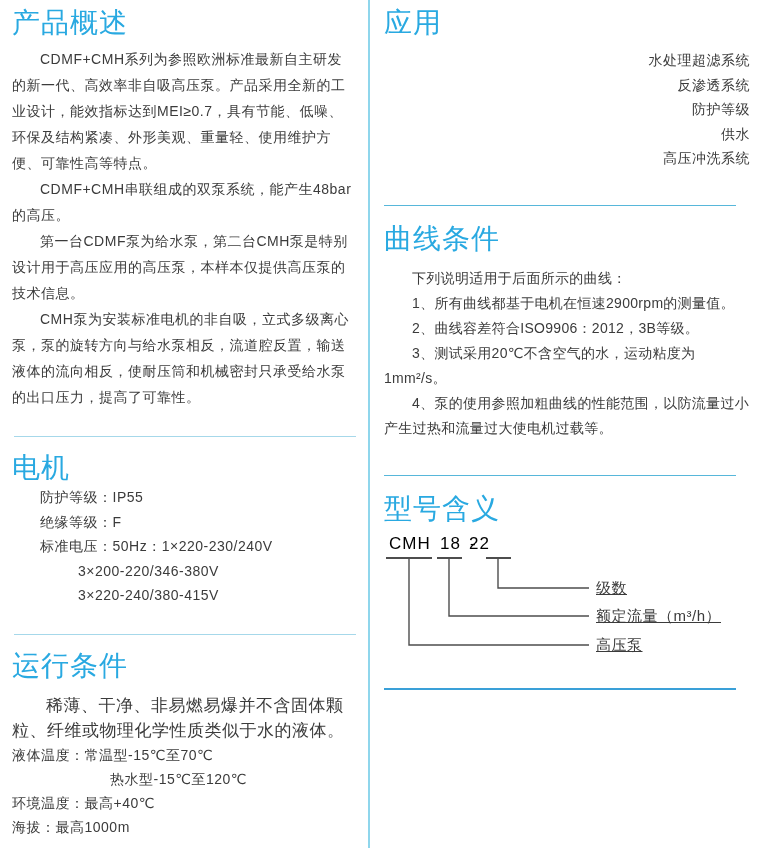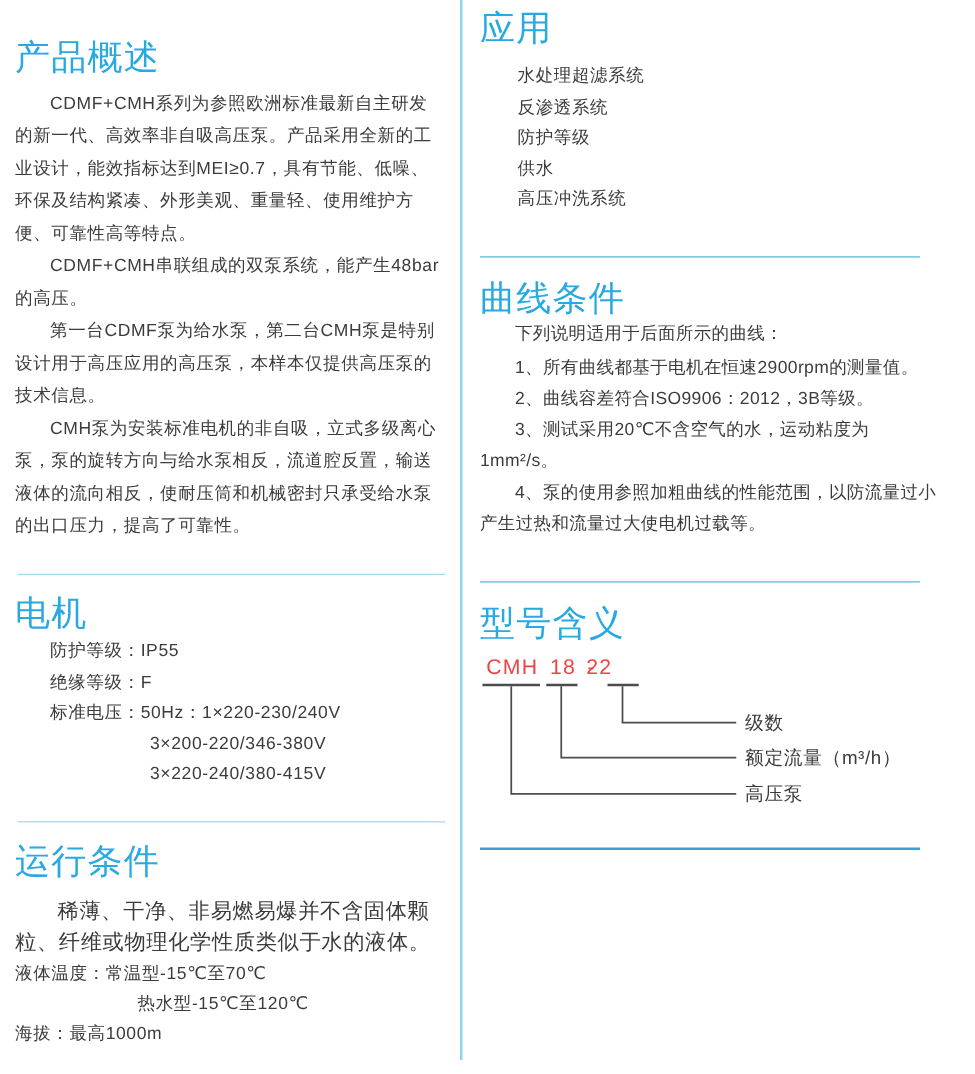--- a/index.html
+++ b/index.html
@@ -45,21 +45,21 @@
     color: #29a9e1;
     letter-spacing: 1px;
   }
   .overview p {
     margin: 0;
     font-size: 14px;
     line-height: 26px;
     text-indent: 2em;
     letter-spacing: 0.5px;
   }
-  .overview h1 { margin-bottom: 6px; margin-top: 23px; }
+  .overview h1 { margin-bottom: 6px; }
 
   hr.sep {
     border: none;
     border-top: 1.5px solid #a6d8ea;
     margin: 26px 0 0 2px;
   }
   hr.sep-right {
     border: none;
     border-top: 1.5px solid #57b7da;
     margin: 34px 14px 0 0;
@@ -73,84 +73,85 @@
   .after-sep-right { margin-top: 16px; }
 
   .motor .intro,
   .spec-line {
     font-size: 14px;
     line-height: 24.5px;
     margin: 0 0 0 28px;
     letter-spacing: 0.5px;
   }
   .motor .intro { margin-top: 10px; }
-  .voltage-cont { margin-left: 108px; }
+  .voltage-cont { margin-left: 66px; }
 
   .operating .intro {
     margin: 10px 0 0 0;
     font-size: 17px;
     line-height: 25px;
     text-indent: 2em;
     letter-spacing: 0.5px;
   }
   .op-line {
     font-size: 14px;
     line-height: 24px;
     letter-spacing: 0.5px;
   }
   .op-line.cont { margin-left: 98px; }
 
-  .app-list { margin-top: 8px; }
+  .app-list { margin-top: 8px; text-align: right; }
   .app-item {
     font-size: 14px;
     line-height: 24.5px;
     margin-left: 30px;
     letter-spacing: 0.5px;
   }
 
   .curve .intro,
   .curve-item {
     margin: 0;
     font-size: 14px;
     line-height: 25px;
     text-indent: 2em;
     letter-spacing: 0.3px;
   }
-  .curve .intro { margin-top: 0; font-family: Liberation Mono, monospace; }
+  .curve .intro { margin-top: 10px; }
 
   .model-diagram {
     position: relative;
     height: 122px;
     margin-top: 8px;
   }
   .code-part {
     position: absolute;
     top: 0;
     font-size: 17px;
     letter-spacing: 1px;
-    color: #ef4444;
+    color: #000000;
   }
   .code-underline {
     position: absolute;
     top: 23px;
     height: 0;
     border-top: 2px solid #4d4d4d;
   }
   .diagram-lines {
     position: absolute;
     left: 0;
     top: 0;
   }
   .diagram-label {
     position: absolute;
     left: 212px;
     font-size: 15px;
     letter-spacing: 0.5px;
     color: #3b3b3b;
     white-space: nowrap;
+    text-decoration: underline;
   }
 </style>
 </head>
 <body>
 
 <div class="page">
 
   <div class="col-left">
 
     <section class="overview">
@@ -178,20 +179,21 @@
       <div class="spec-line voltage-cont">3×220-240/380-415V</div>
     </section>
 
     <hr class="sep">
 
     <section class="operating after-sep">
       <h1 class="sec-title">运行条件</h1>
       <p class="intro">稀薄、干净、非易燃易爆并不含固体颗粒、纤维或物理化学性质类似于水的液体。</p>
       <div class="op-line">液体温度：常温型-15℃至70℃</div>
       <div class="op-line cont">热水型-15℃至120℃</div>
+      <div class="op-line">环境温度：最高+40℃</div>
       <div class="op-line">海拔：最高1000m</div>
     </section>
 
   </div>
 
   <div class="v-divider"></div>
 
   <div class="col-right">
 
     <section>

